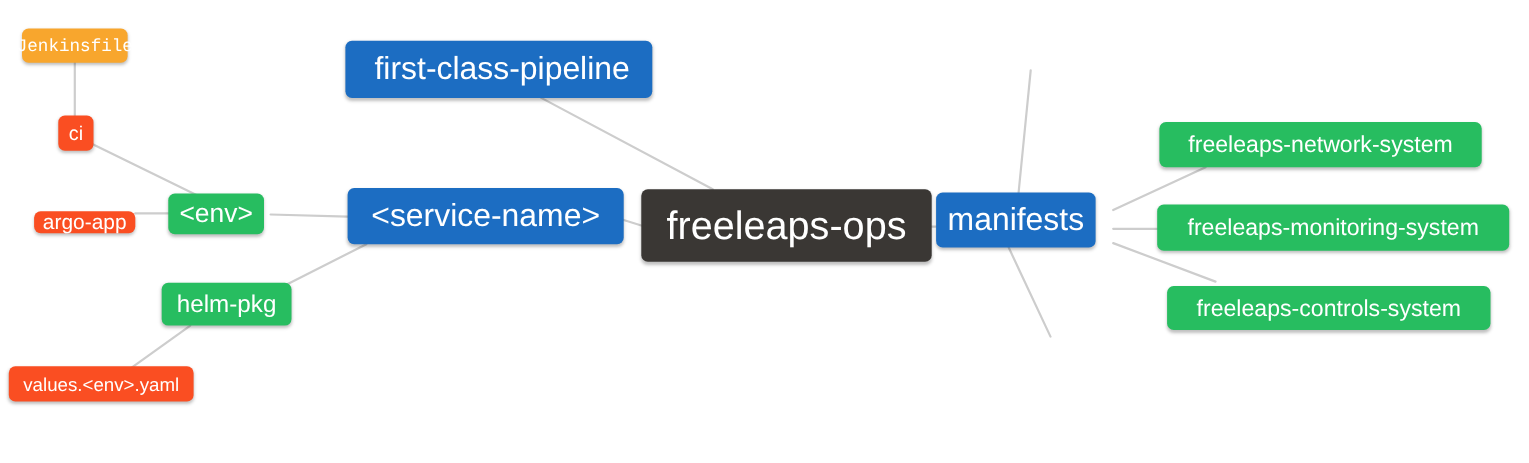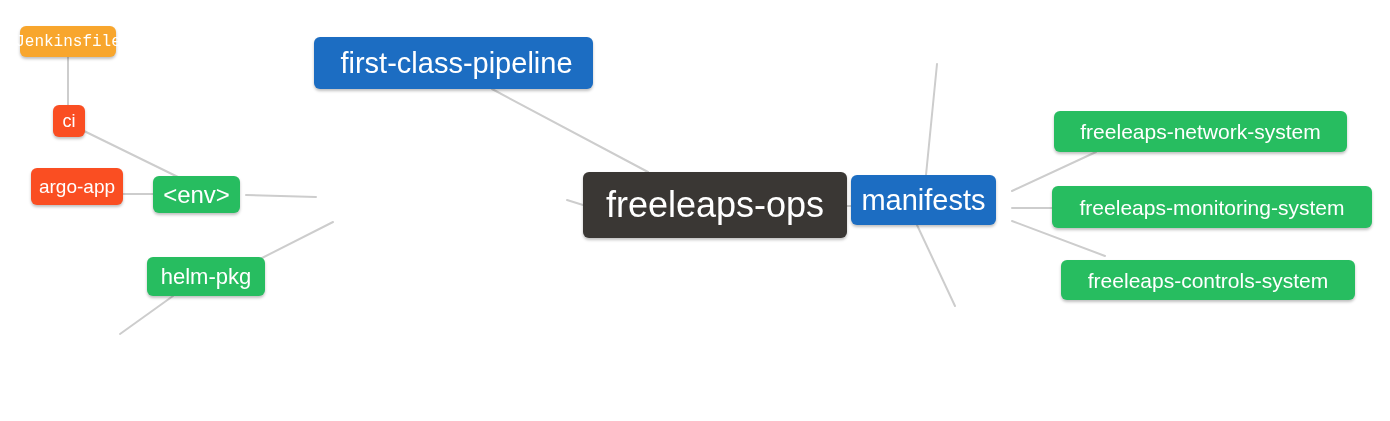--- a/index.html
+++ b/index.html
@@ -55,22 +55,24 @@
       <line x1="847" y1="206" x2="851" y2="206" stroke="#cdcdcd" stroke-width="2" stroke-linecap="round"></line>
       <line x1="926" y1="175" x2="937" y2="64" stroke="#cdcdcd" stroke-width="2" stroke-linecap="round"></line>
       <line x1="1012" y1="191" x2="1096" y2="152" stroke="#cdcdcd" stroke-width="2" stroke-linecap="round"></line>
       <line x1="1012" y1="208" x2="1052" y2="208" stroke="#cdcdcd" stroke-width="2" stroke-linecap="round"></line>
       <line x1="1012" y1="221" x2="1105" y2="256" stroke="#cdcdcd" stroke-width="2" stroke-linecap="round"></line>
       <line x1="917" y1="225" x2="955" y2="306" stroke="#cdcdcd" stroke-width="2" stroke-linecap="round"></line>
     </svg>
 
 <div class="node" style="left: 20px; top: 26px; width: 96px; height: 31px; background: rgb(248, 166, 45); font-size: 16px; color: rgb(255, 255, 255); font-family: Liberation Mono, monospace;">Jenkinsfile</div>
     <div class="node" style="left: 53px; top: 105px; width: 32px; height: 32px; background: rgb(250, 78, 34); font-size: 18px; color: rgb(255, 255, 255);">ci</div>
-    <div class="node" style="left: 31px; top: 168px; width: 92px; height: 37px; background: rgb(250, 78, 34); font-size: 19px; color: rgb(255, 255, 255);">argo-app</div>
+    <div class="node" style="left: 31px; top: 192px; width: 92px; height: 20px; background: rgb(250, 78, 34); font-size: 19px; color: rgb(255, 255, 255);">argo-app</div>
     <div class="node" style="left: 153px; top: 176px; width: 87px; height: 37px; background: rgb(39, 189, 96); font-size: 24px; color: rgb(255, 255, 255);">&lt;env&gt;</div>
     <div class="node" style="left: 147px; top: 257px; width: 118px; height: 39px; background: rgb(39, 189, 96); font-size: 22px; color: rgb(255, 255, 255);">helm-pkg</div>
+    <div class="node" style="left: 8px; top: 333px; width: 168px; height: 32px; background: rgb(250, 78, 34); font-size: 17px; color: rgb(255, 255, 255);">values.&lt;env&gt;.yaml</div>
     <div class="node" style="left: 314px; top: 37px; width: 279px; height: 52px; background: rgb(28, 109, 194); font-size: 29px; color: rgb(255, 255, 255); padding-left: 12px;">first-class-pipeline</div>
+    <div class="node" style="left: 316px; top: 171px; width: 251px; height: 51px; background: rgb(28, 109, 194); font-size: 29px; color: rgb(255, 255, 255);">&lt;service-name&gt;</div>
     <div class="node" style="left: 583px; top: 172px; width: 264px; height: 66px; background: rgb(58, 55, 52); font-size: 36px; color: rgb(255, 255, 255);">freeleaps-ops</div>
     <div class="node" style="left: 851px; top: 175px; width: 145px; height: 50px; background: rgb(28, 109, 194); font-size: 29px; color: rgb(255, 255, 255);">manifests</div>
     <div class="node" style="left: 1054px; top: 111px; width: 293px; height: 41px; background: rgb(39, 189, 96); font-size: 21px; color: rgb(255, 255, 255);">freeleaps-network-system</div>
     <div class="node" style="left: 1052px; top: 186px; width: 320px; height: 42px; background: rgb(39, 189, 96); font-size: 21px; color: rgb(255, 255, 255);">freeleaps-monitoring-system</div>
     <div class="node" style="left: 1061px; top: 260px; width: 294px; height: 40px; background: rgb(39, 189, 96); font-size: 21px; color: rgb(255, 255, 255);">freeleaps-controls-system</div>
   </div>
 
 </body></html>

